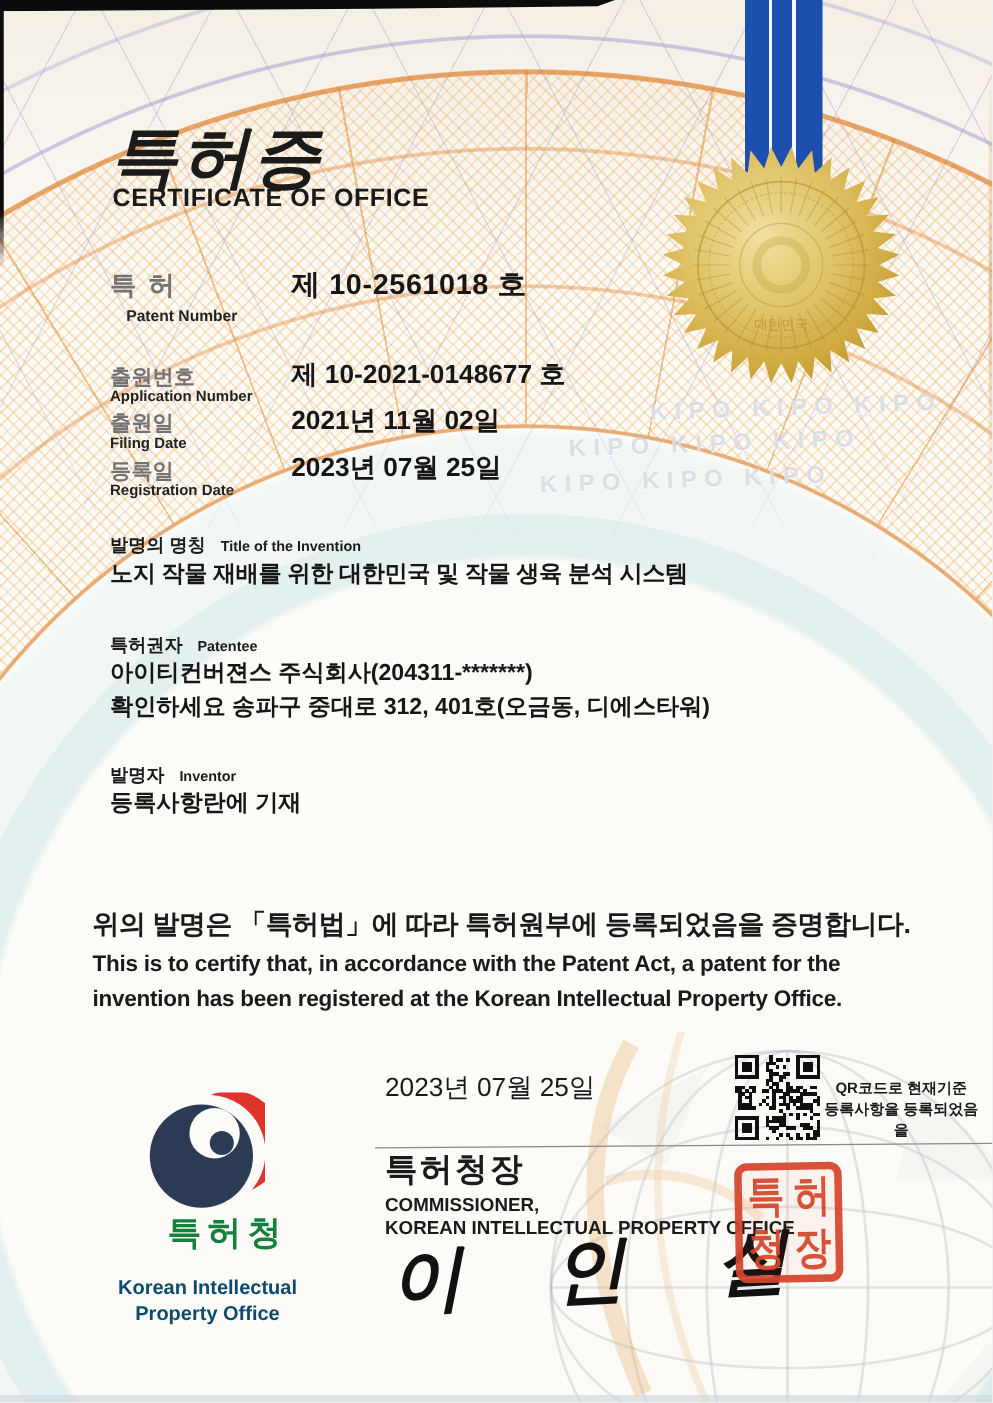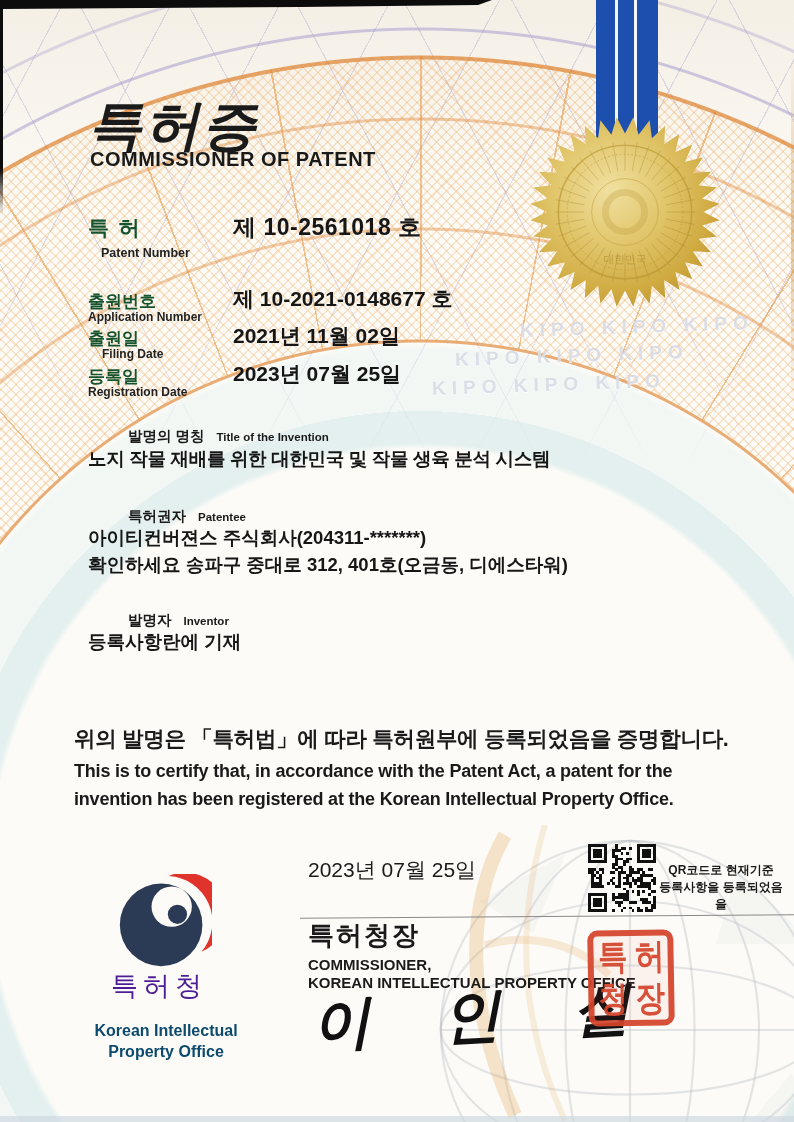--- a/index.html
+++ b/index.html
@@ -42,38 +42,38 @@
   .edge-left{position:absolute;left:0;top:0;width:3px;height:215px;
     background:linear-gradient(#0c0c0c 78%,transparent);}
   .edge-right{position:absolute;left:791px;top:50px;width:3px;height:370px;
     background:linear-gradient(rgba(205,150,80,0),rgba(200,148,78,.5),rgba(205,150,80,0));}
   .edge-bottom{position:absolute;left:0;top:1116px;width:794px;height:6px;background:rgba(205,215,225,.65);}
 
   
   .title-ko{left:88px;top:90px;font-size:54px;font-weight:800;letter-spacing:3px;font-style:italic;}
   .title-en{left:90px;top:148px;font-size:20px;font-weight:700;letter-spacing:.5px;}
 
-  .lbl-ko{font-weight:700;color:#14532d;}
+  .lbl-ko{font-weight:700;color:#737373;}
   .lbl-en{font-weight:700;color:#222;}
   .val{font-weight:700;color:#161616;}
 
   .f-pat-ko{left:88px;top:214px;font-size:21px;letter-spacing:2px;}
   .f-pat-en{left:101px;top:246px;font-size:12.5px;}
   .f-pat-val{left:233px;top:212px;font-size:23px;letter-spacing:.5px;}
   .f-app-ko{left:88px;top:290px;font-size:17px;}
   .f-app-en{left:88px;top:310px;font-size:12px;}
   .f-app-val{left:233px;top:285px;font-size:21px;}
   .f-fil-ko{left:88px;top:327px;font-size:17px;}
-  .f-fil-en{left:88px;top:347px;font-size:12px;margin-left:14px;}
+  .f-fil-en{left:88px;top:347px;font-size:12px;}
   .f-fil-val{left:233px;top:322px;font-size:21px;}
   .f-reg-ko{left:88px;top:365px;font-size:17px;}
   .f-reg-en{left:88px;top:385px;font-size:12px;}
   .f-reg-val{left:233px;top:360px;font-size:21px;}
 
-  .sec-label{font-size:14.5px;font-weight:700;margin-left:40px;}
+  .sec-label{font-size:14.5px;font-weight:700;}
   .sec-label .en{font-size:11.5px;margin-left:12px;font-weight:700;}
   .inv-label{left:88px;top:427px;}
   .inv-title{left:88px;top:446px;font-size:18.5px;letter-spacing:-.3px;}
   .pat-label{left:88px;top:507px;}
   .pat-name{left:88px;top:525px;font-size:18.5px;}
   .pat-addr{left:88px;top:552px;font-size:18.5px;}
   .invr-label{left:88px;top:611px;}
   .invr-val{left:88px;top:629px;font-size:18.5px;}
 
   .stmt-ko{left:74px;top:724px;font-size:21.5px;font-weight:700;letter-spacing:-.3px;}
@@ -94,22 +94,22 @@
     text-align:center;line-height:17px;white-space:normal;}
 
   .red-seal{position:absolute;left:588px;top:930px;width:86px;height:96px;box-sizing:border-box;
     border:6px solid var(--seal_red,#d5452c);border-radius:10px;opacity:.93;
     display:grid;grid-template-columns:1fr 1fr;align-items:center;justify-items:center;
     background:rgba(255,70,45,.05);transform:rotate(-1deg);}
   .red-seal span{font-family:"DejaVu Serif","Liberation Serif",serif;font-weight:700;
     font-size:28px;color:var(--seal_red,#d5452c);transform:scale(1.05,1.25);line-height:1;}
 
   .logo-swirl{position:absolute;left:116px;top:874px;width:96px;height:96px;}
-  .logo-ko{left:69px;top:968px;width:180px;text-align:center;font-size:27px;font-weight:400;
-    letter-spacing:5px;color:#4c1d95;}
+  .logo-ko{left:92px;top:968px;width:180px;text-align:center;font-size:27px;font-weight:700;
+    letter-spacing:5px;color:#15803d;}
   .logo-en{left:66px;top:1020px;width:200px;text-align:center;font-size:16px;font-weight:700;
     line-height:21px;color:#0c4a6e;white-space:normal;}
 </style>
 </head>
 <body>
 
 <div class="page">
 
   <div class="top-cream"></div>
   <div class="lavender-grid"></div>
@@ -197,21 +197,21 @@
         </g>
       <circle r="68" fill="none" stroke="#bb9733" stroke-width="1.5" opacity=".7"></circle>
       <circle r="59" fill="none" stroke="#bb9733" stroke-width="1" stroke-dasharray="2 2" opacity=".55"></circle>
       <circle r="34" fill="none" stroke="#bb9733" stroke-width="1" opacity=".5"></circle>
       <circle r="20" fill="none" stroke="#bb9733" stroke-width="7" opacity=".28"></circle>
       <text y="52" text-anchor="middle" font-size="11" fill="#a8862a" opacity=".6">대한민국</text>
     </svg>
   </div>
 
   <div class="abs title-ko">특허증</div>
-  <div class="abs title-en">COMMISSIONER OF PATENT</div>
+  <div class="abs title-en">CERTIFICATE OF OFFICE</div>
 
   <div class="abs lbl-ko f-pat-ko">특  허</div>
   <div class="abs lbl-en f-pat-en">Patent Number</div>
   <div class="abs val   f-pat-val">제 10-2561018 호</div>
 
   <div class="abs lbl-ko f-app-ko">출원번호</div>
   <div class="abs lbl-en f-app-en">Application Number</div>
   <div class="abs val   f-app-val">제 10-2021-0148677 호</div>
 
   <div class="abs lbl-ko f-fil-ko">출원일</div>

